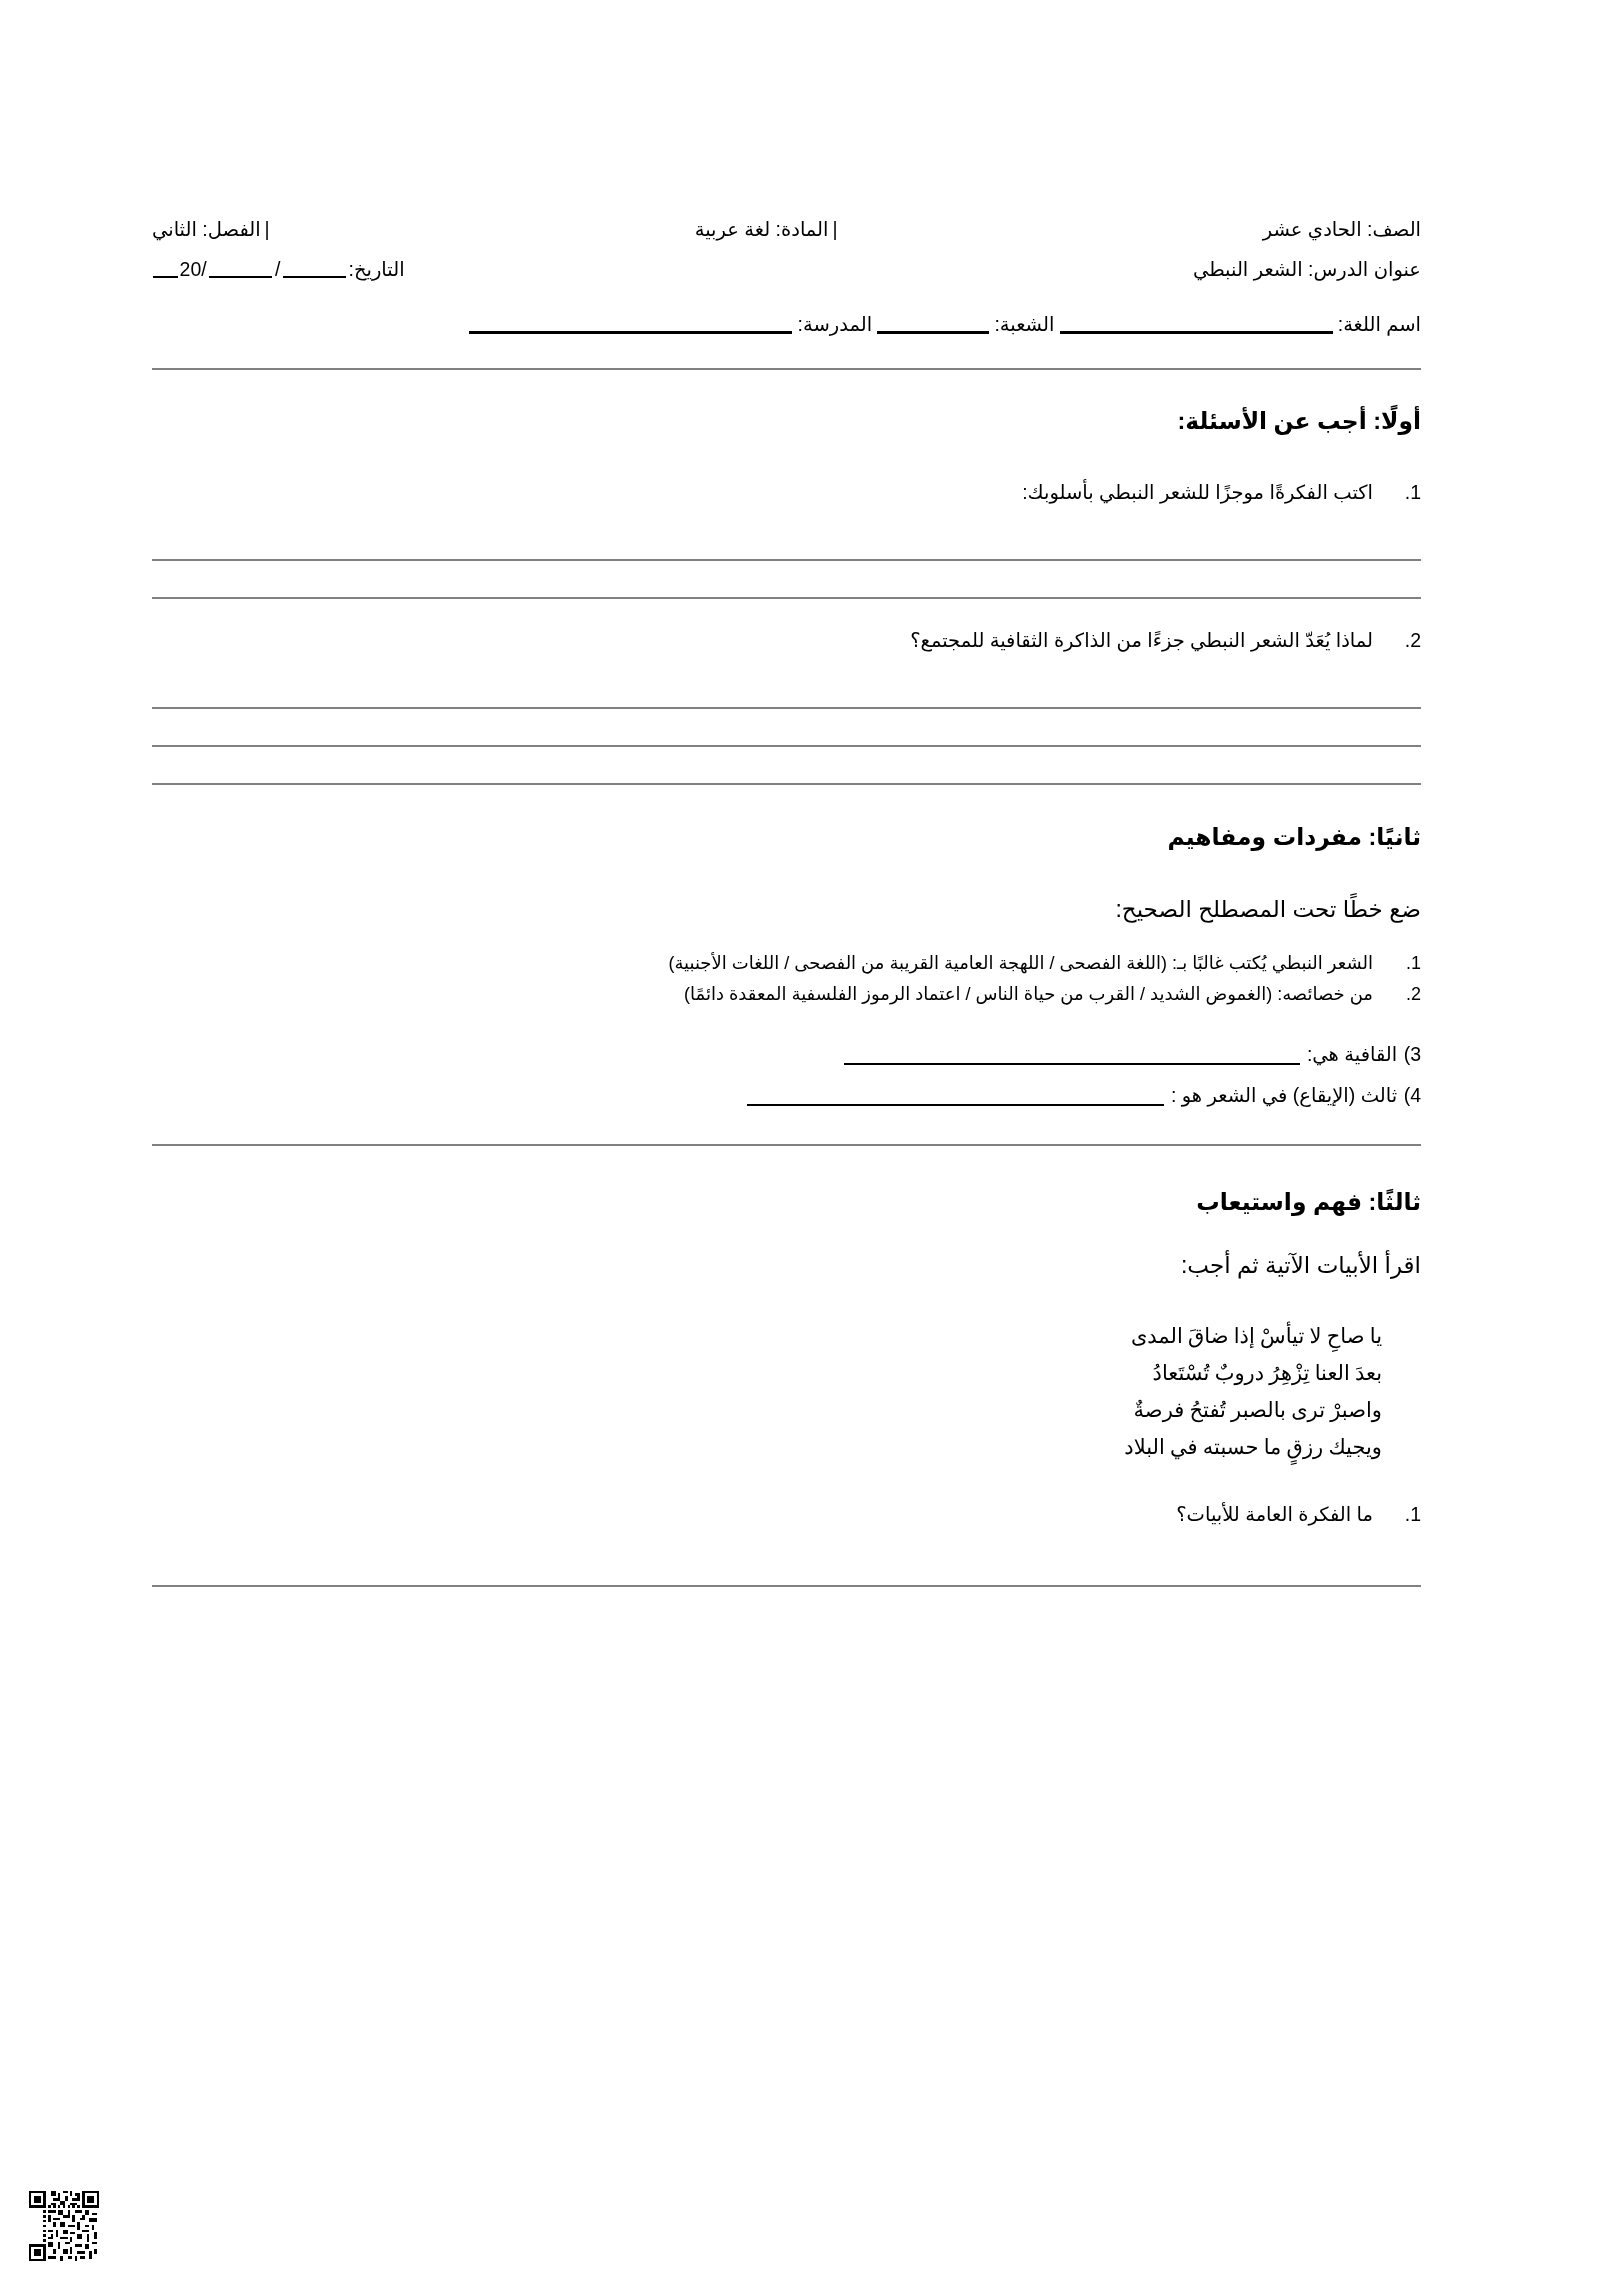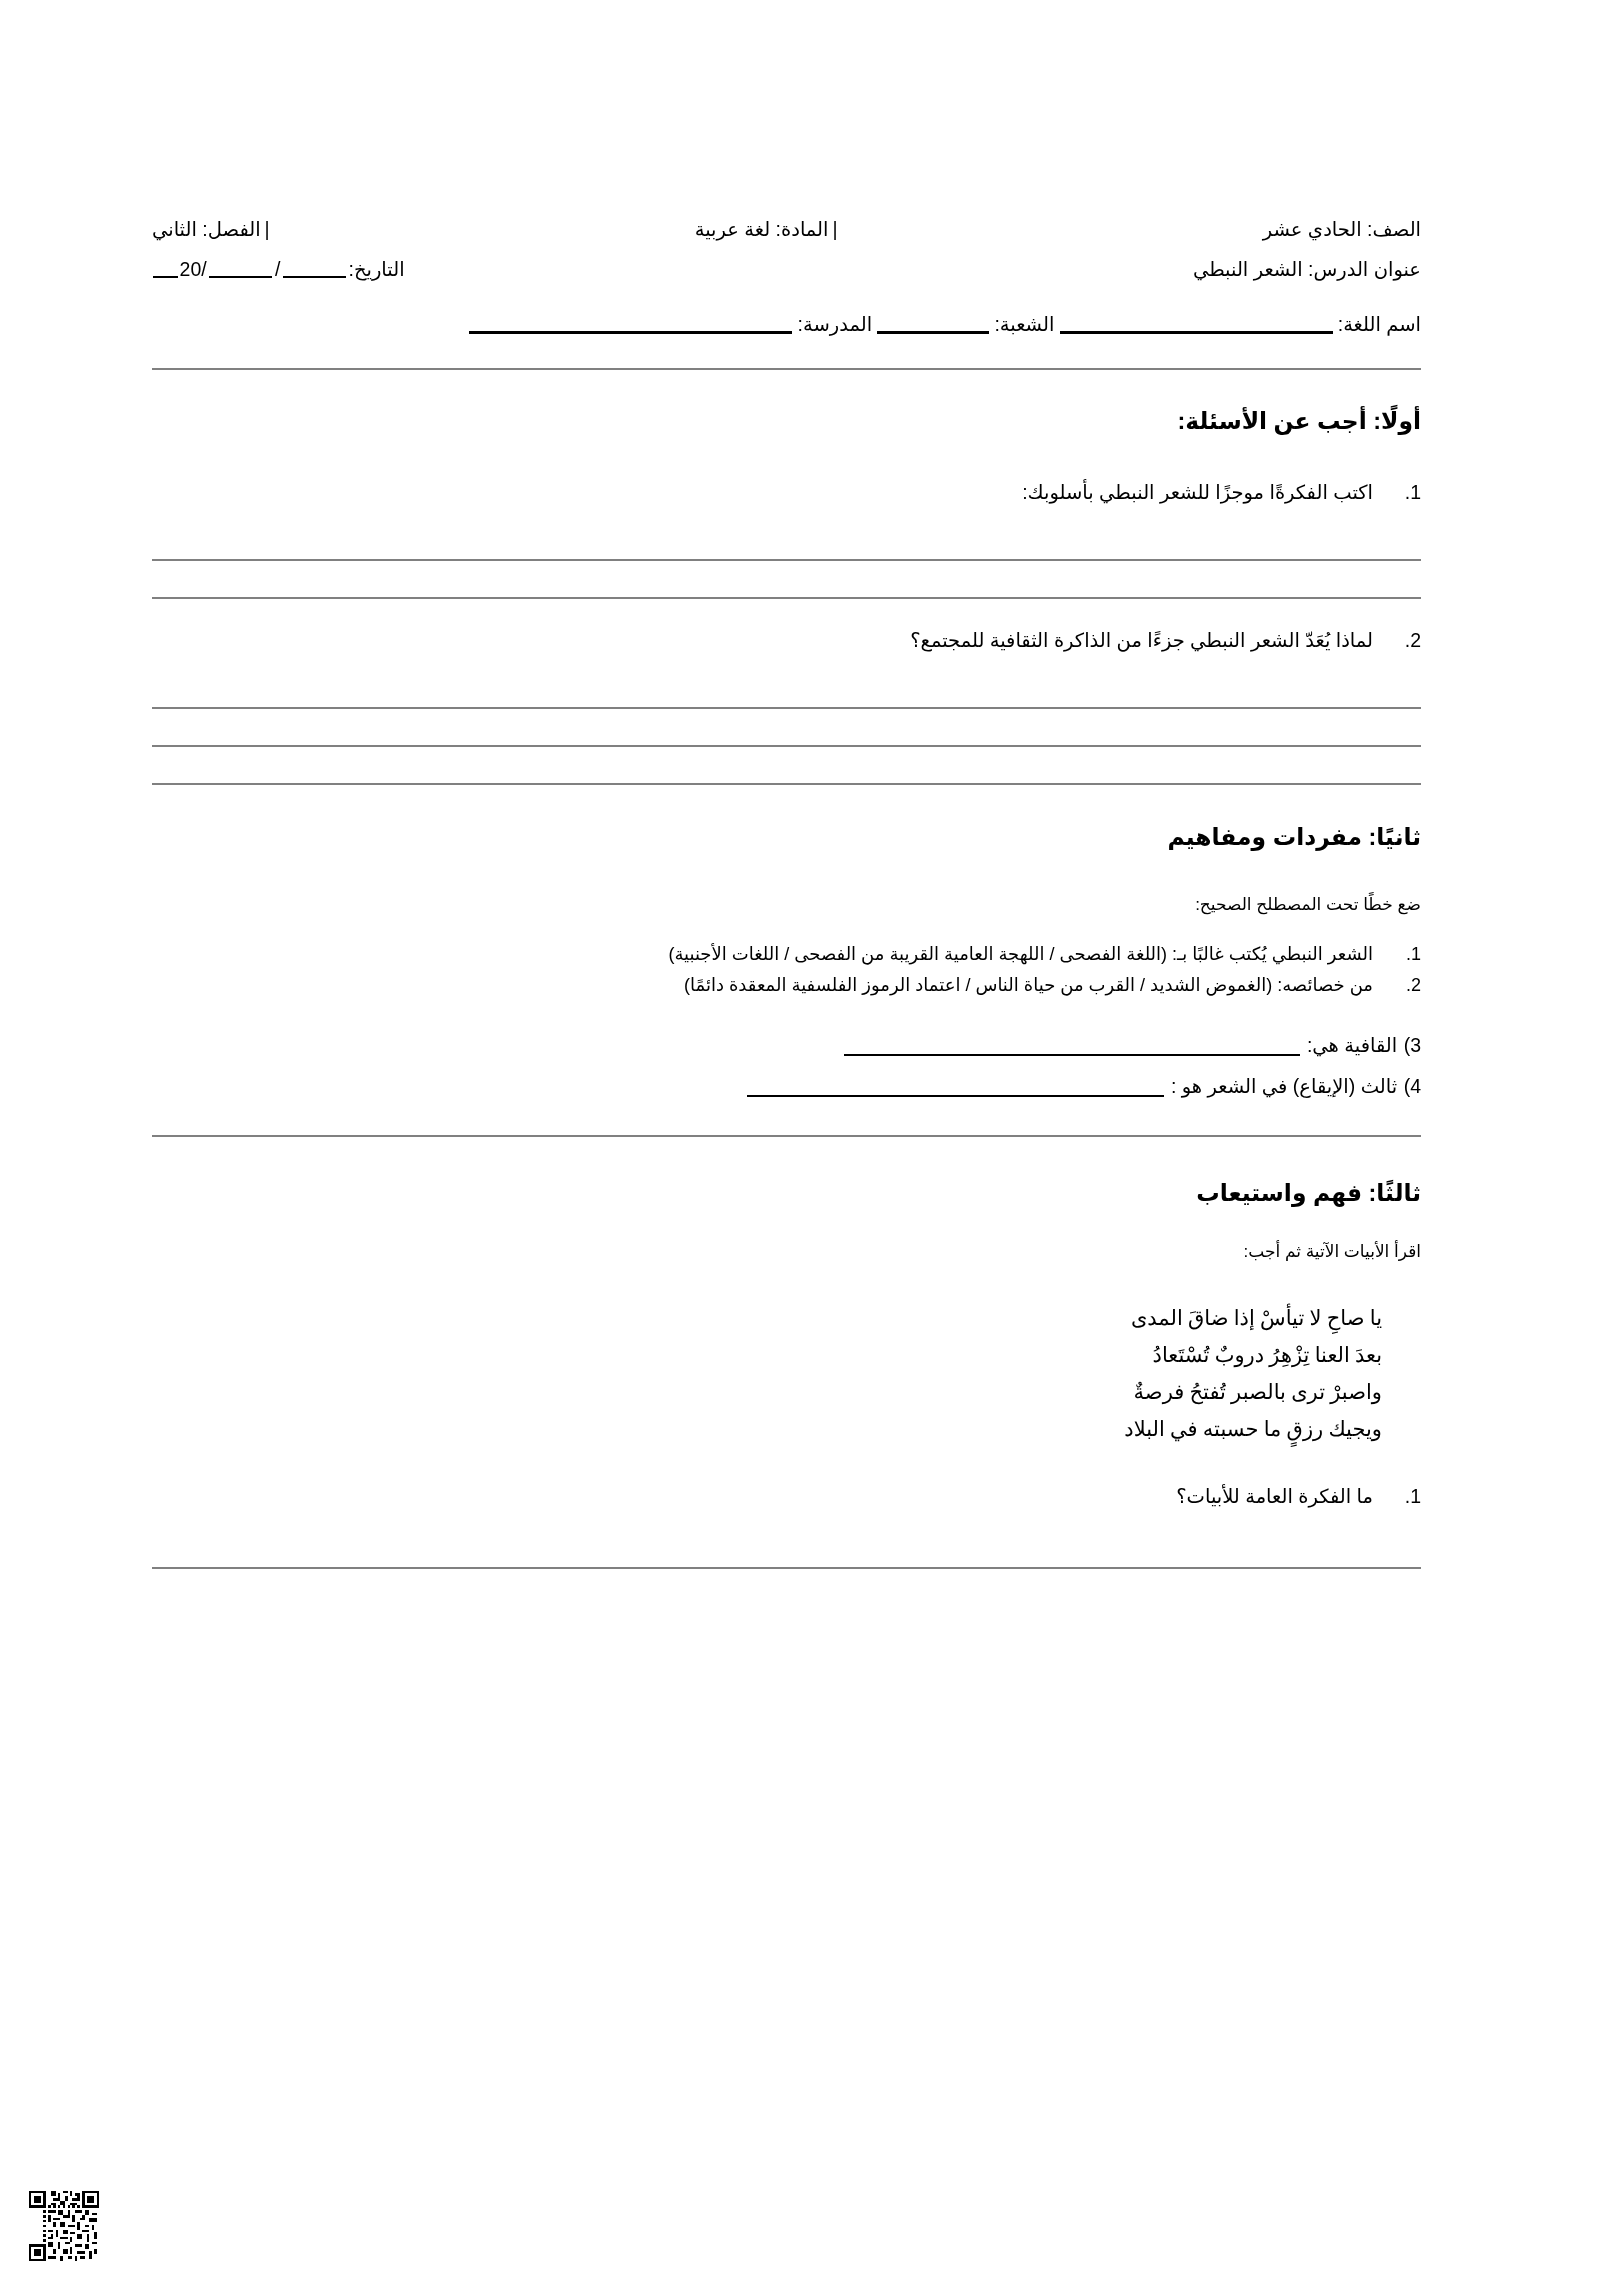--- a/index.html
+++ b/index.html
@@ -128,21 +128,21 @@
     font-weight: bold;
     font-size: 23.4px;
     line-height: 1.4;
     margin: 0 0 39px 0;
     text-align: right;
   }
   .section-title.tight { margin-bottom: 29px; }
 
   .instruction {
     font-family: "Liberation Sans", "DejaVu Sans", sans-serif;
-    font-size: 17px;
+    font-size: 23px;
     line-height: 1.5;
     margin: 0 0 22px 0;
   }
 
   
   .q-item {
     font-family: "Liberation Sans", "DejaVu Sans", sans-serif;
     font-size: 19.5px;
     line-height: 1.55;
     display: flex;

